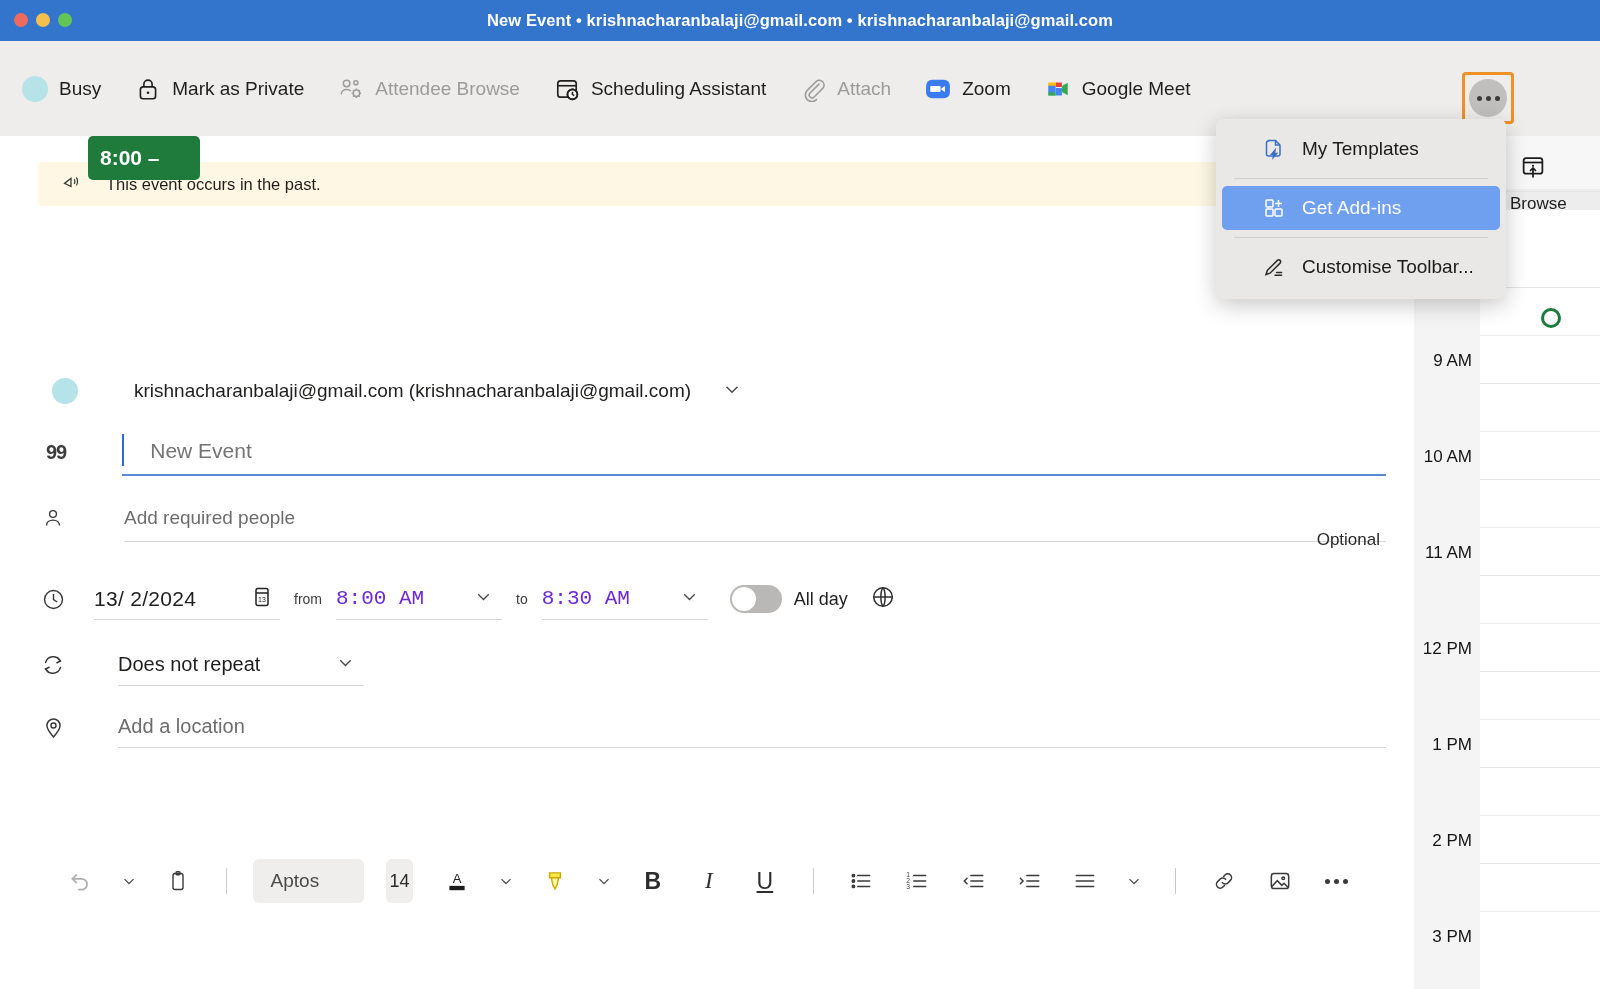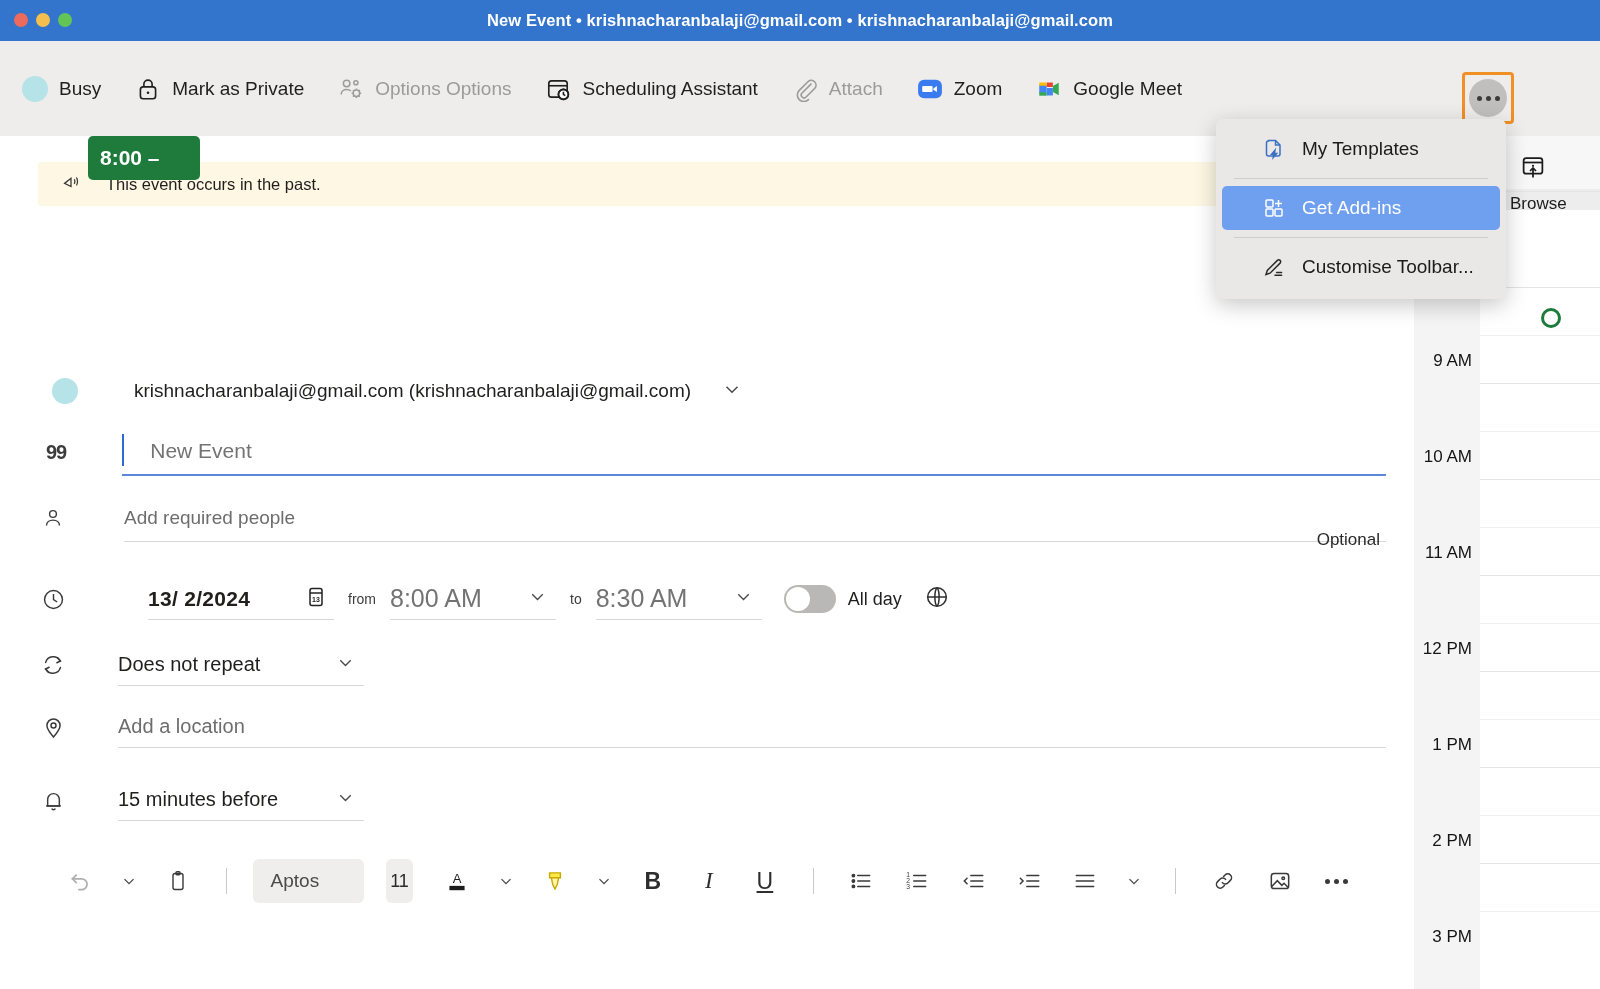--- a/index.html
+++ b/index.html
@@ -112,25 +112,25 @@
   .people-field {
     margin-left: 56px; width: 1274px; height: 48px;
     border-bottom: 1px solid #d8d8d8; display: flex; align-items: center;
     justify-content: space-between; padding-right: 6px;
   }
   .people-field .ph { font-size: 19px; color: #6d6d6d; }
   .optional { font-size: 17px; color: #2a2a2a; margin-top: 45px; }
 
   .dt-row { left: 24px; top: 438px; width: 1348px; height: 50px; }
   .u-line { border-bottom: 1px solid #d8d8d8; display: flex; align-items: center; height: 42px; }
-  .date-box { margin-left: 80px; width: 186px; justify-content: space-between; padding-right: 6px; font-weight: bold;}
+  .date-box { margin-left: 26px; width: 186px; justify-content: space-between; padding-right: 6px;}
   .date-val { font-size: 21px; color: #201f1e; letter-spacing: .3px; }
   .from-lbl, .to-lbl { font-size: 14px; color: #3c3c3c; margin: 0 14px; }
   .time-box { width: 166px; justify-content: space-between; padding-right: 8px; }
-  .time-val { font-size: 25px; color: #737373; }
+  .time-val { font-size: 21px; color: #6d28d9; font-family: Liberation Mono, monospace; }
   .toggle {
     width: 52px; height: 28px; border-radius: 14px; background: #b9b8b6;
     display: flex; align-items: center; padding: 2px; margin-left: 22px;
   }
   .toggle .knob { width: 24px; height: 24px; border-radius: 12px; background: #ffffff; }
   .allday { font-size: 18px; color: #201f1e; margin-left: 12px; }
   .globe { margin-left: 22px; }
 
   .repeat-row { left: 24px; top: 508px; }
   .repeat-box { margin-left: 50px; width: 246px; justify-content: space-between; padding-right: 8px;}
@@ -244,21 +244,21 @@
     <div class="tb-item dim">
       <span>
         <svg class="ico" viewBox="0 0 24 24" fill="none" stroke="#9b9b9b" stroke-width="1.4">
           <circle cx="8" cy="7" r="3"></circle>
           <circle cx="16.5" cy="6.2" r="1.9"></circle>
           <path d="M3 17c0-2.8 2.3-4.5 5-4.5 1.5 0 2.9.5 3.9 1.4"></path>
           <circle cx="17" cy="16" r="3"></circle>
           <path d="M17 11.6v1M17 19.4v1M12.6 16h1M20.4 16h1M13.9 12.9l.7.7M19.4 18.4l.7.7M13.9 19.1l.7-.7M19.4 13.6l.7-.7"></path>
         </svg>
       </span>
-      <span class="lbl">Options Options</span>
+      <span class="lbl">Attendee Browse</span>
     </div>
     <div class="tb-spacer"></div>
 
     <div class="tb-item">
       <span>
         <svg class="ico" viewBox="0 0 24 24" fill="none" stroke="#1f1f1f" stroke-width="1.5">
           <rect x="3.5" y="4.5" width="17" height="15" rx="2.5"></rect>
           <path d="M3.5 9h17"></path>
           <circle cx="17" cy="17" r="4.6" fill="#ffffff"></circle>
           <circle cx="17" cy="17" r="4.6"></circle>
@@ -435,37 +435,20 @@
         <svg width="25" height="25" viewBox="0 0 24 24" fill="none" stroke="#3a3a3a" stroke-width="1.4">
           <path d="M12 21.2c4.2-5 6.3-8.3 6.3-11.1A6.3 6.3 0 0 0 5.7 10.1c0 2.8 2.1 6.1 6.3 11.1z"></path>
           <circle cx="12" cy="10" r="2.4"></circle>
         </svg>
       </span>
       <div class="u-line loc-box">
         <span class="loc-ph">Add a location</span>
       </div>
     </div>
 
-    <div class="row rem-row">
-      <span class="row-ico">
-        <svg width="25" height="25" viewBox="0 0 24 24" fill="none" stroke="#3a3a3a" stroke-width="1.4">
-          <path d="M6.4 17.2V11a5.6 5.6 0 0 1 11.2 0v6.2z"></path>
-          <path d="M4.9 17.2h14.2"></path>
-            <path d="M10.3 19.6a1.8 1.8 0 0 0 3.4 0"></path>
-        </svg>
-      </span>
-      <div class="u-line rem-box">
-        <span class="sel-val">15 minutes before</span>
-        <span>
-          <svg width="21" height="21" viewBox="0 0 24 24" fill="none" stroke="#4a4a4a" stroke-width="1.6">
-              <path d="M6 9.5l6 6 6-6"></path>
-            </svg>
-        </span>
-      </div>
-    </div>
 
     <div class="fmtbar">
 
       <span class="fb w">
         <svg width="26" height="26" viewBox="0 0 24 24" fill="none" stroke="#b0b0b0" stroke-width="1.6" stroke-linecap="round">
           <path d="M8.5 6.5L5 10l3.5 3.5"></path>
             <path d="M5 10h8.5a5 5 0 0 1 0 10H11"></path>
         </svg>
       </span>
       <span class="fb n">
@@ -479,21 +462,21 @@
             <rect x="10" y="2.8" width="4" height="3" rx="1"></rect>
         </svg>
       </span>
 
       <span class="fb-div"></span>
 
       <span class="font-pill">
         <span>Aptos</span>
       </span>
       <span class="size-pill">
-        <span>11</span>
+        <span>14</span>
       </span>
 
       <span class="fb w" style="margin-left:10px">
         <svg width="26" height="26" viewBox="0 0 24 24" fill="none">
           <text x="12" y="14" font-size="12" fill="#1f1f1f" text-anchor="middle" font-family="Liberation Sans">A</text>
           <rect x="5" y="16.5" width="14" height="4" fill="#1c1c1c"></rect>
         </svg>
       </span>
       <span class="fb n">
         <svg width="18" height="18" viewBox="0 0 24 24" fill="none" stroke="#4a4a4a" stroke-width="1.8">

